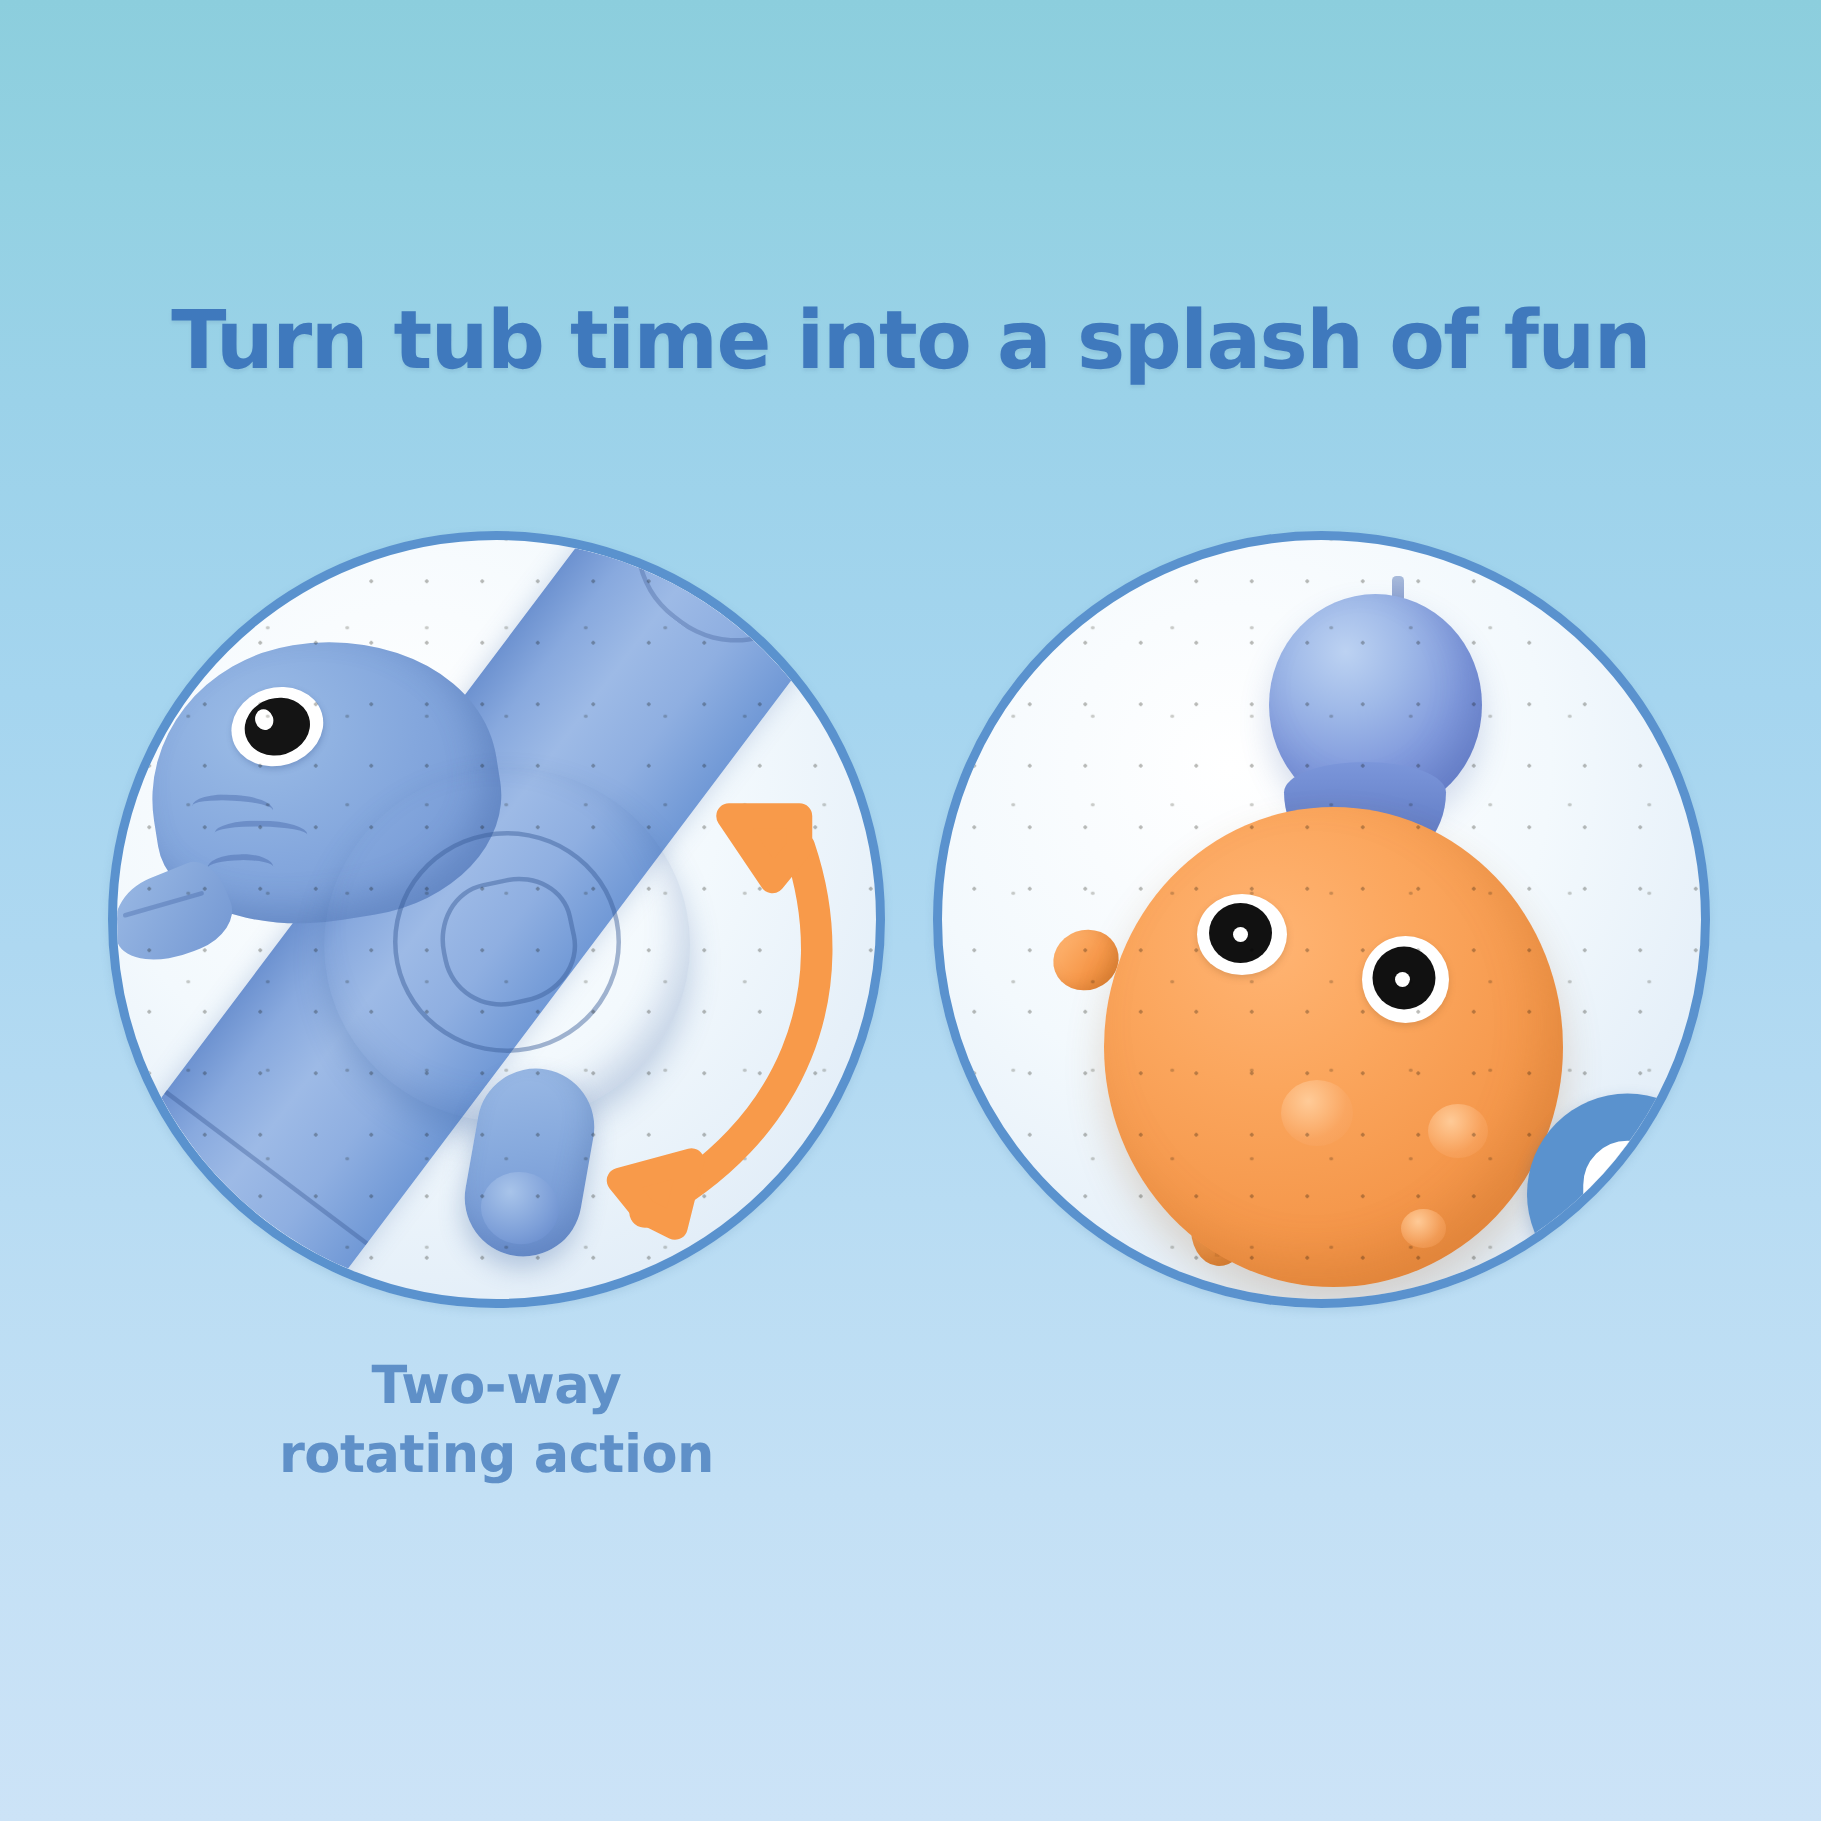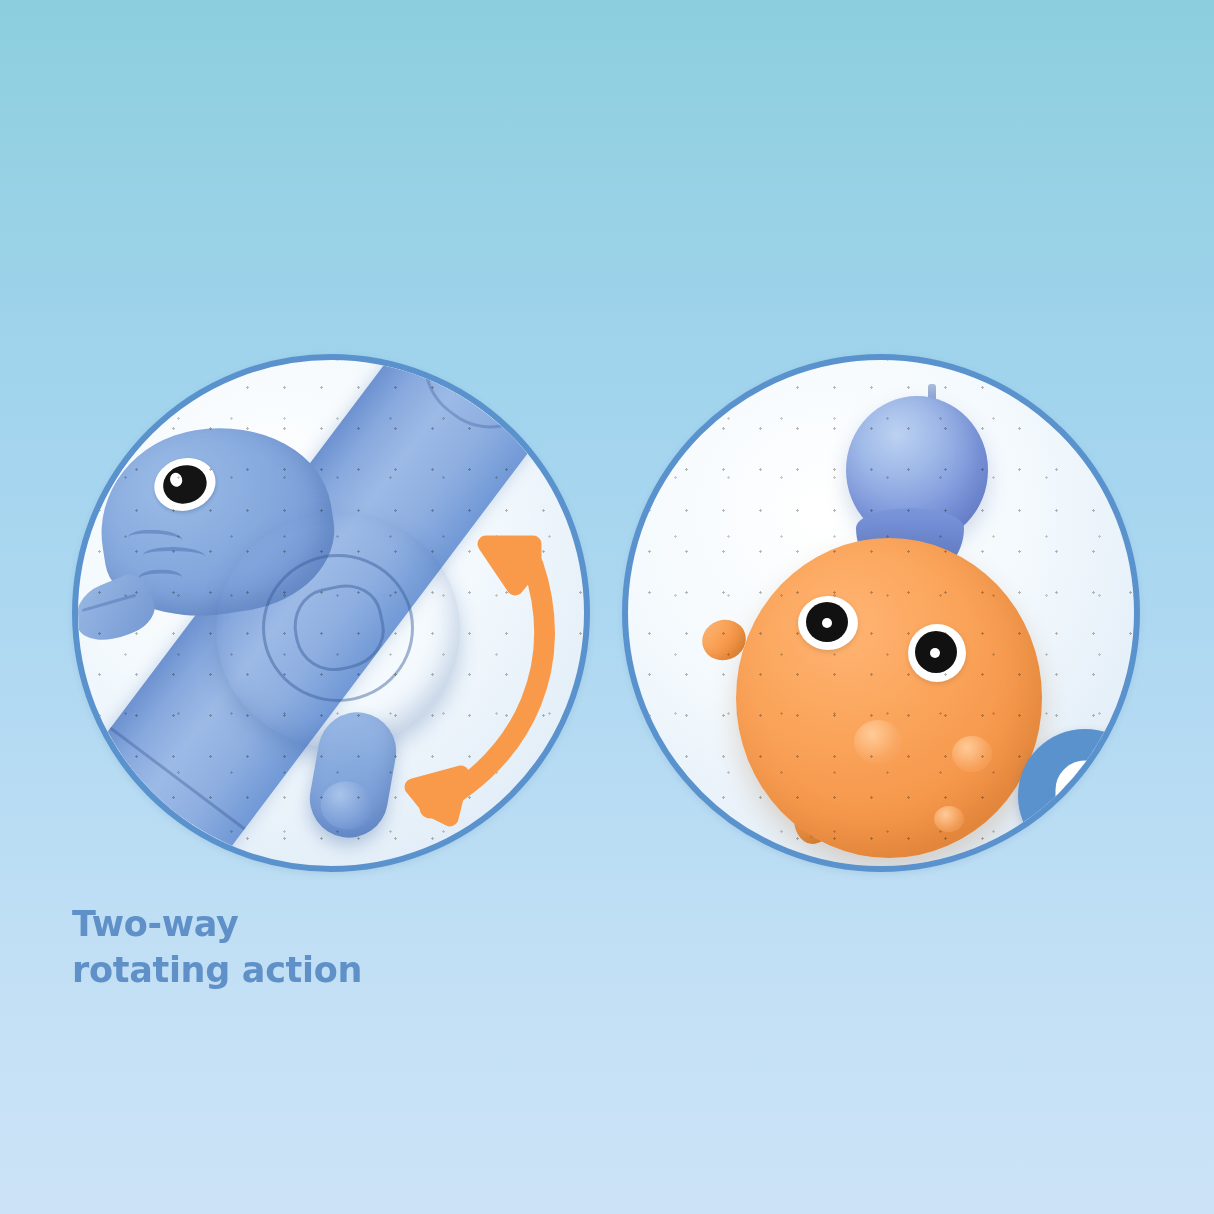--- a/index.html
+++ b/index.html
@@ -355,35 +355,36 @@
     box-shadow: 0 4px 10px rgba(50,95,150,0.28);
     z-index: 6;
   }
 
   
   .caption {
     position: absolute;
     top: 548px;
     left: 0;
     width: 518px;
-    text-align: left;
+    text-align: center;
     font-family: "DejaVu Sans", "Liberation Sans", sans-serif;
     font-weight: 700;
     font-size: 35px;
     line-height: 1.30;
     letter-spacing: -0.3px;
     color: #5f90c8;
     white-space: pre-line;
   }
 </style>
 </head>
 <body>
 
 <div class="poster">
 
+  <h1 class="headline">Turn tub time into a splash of fun</h1>
 
   <div class="panels">
 
     <div class="panel left">
 
       <div class="photo-circle">
         <div class="photo-inner">
 
           <div class="rod">
             <div class="rod-seam a"></div>

